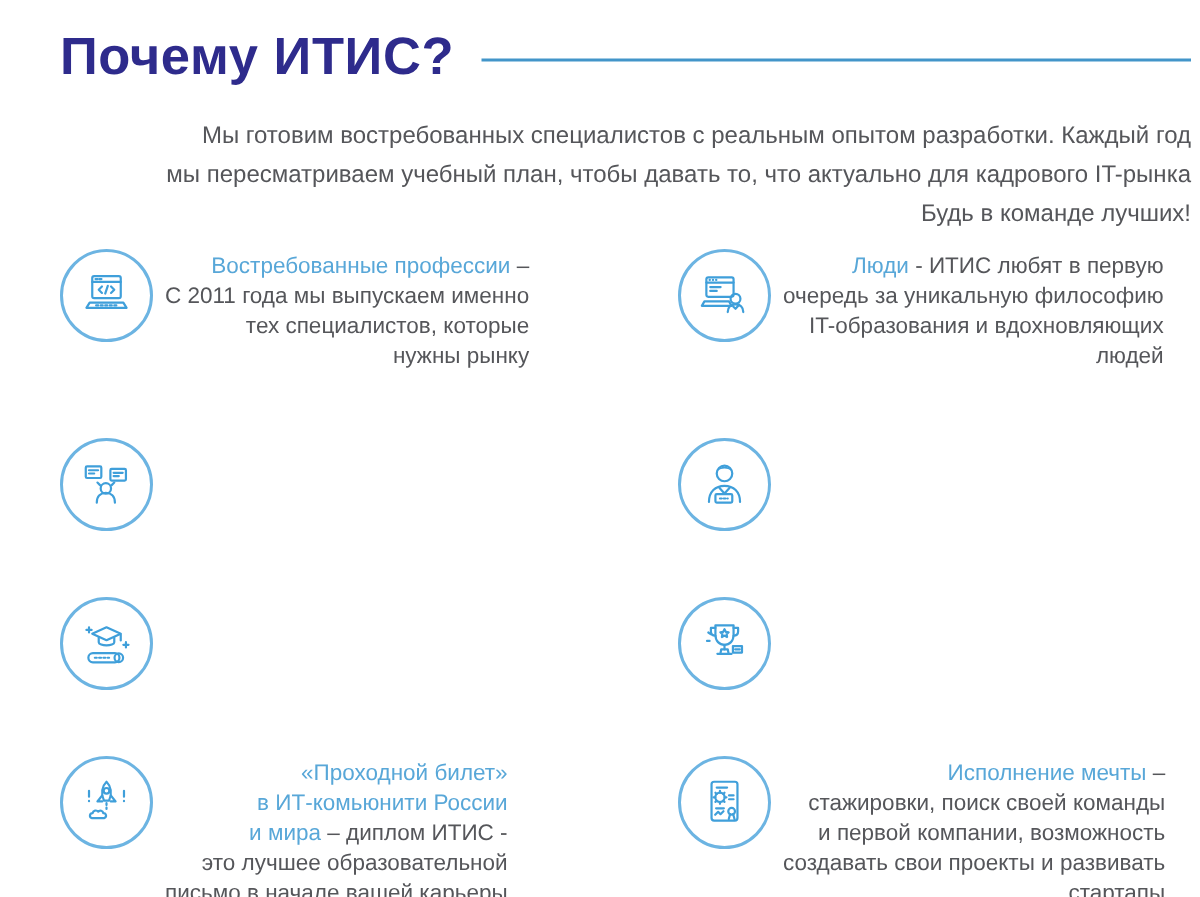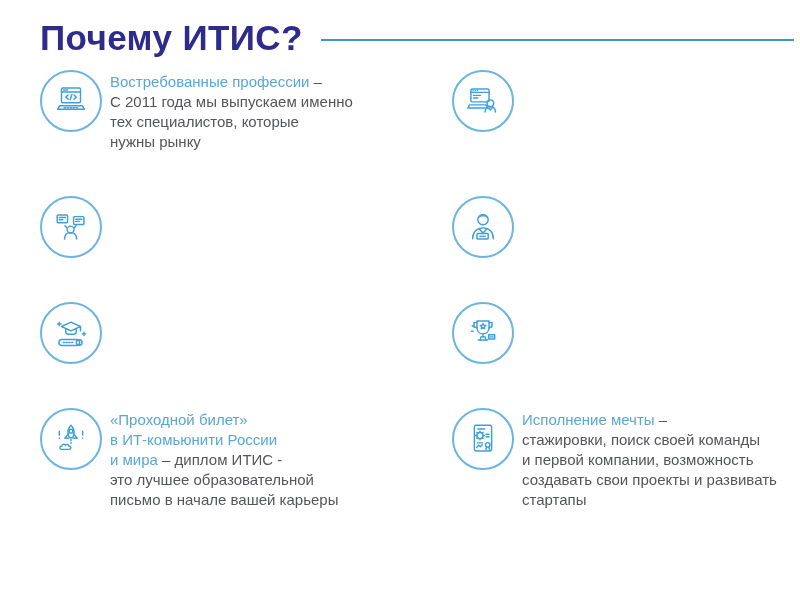--- a/index.html
+++ b/index.html
@@ -9,20 +9,21 @@
     width: 800px;
     height: 598px;
     overflow: hidden;
     font-family: "Liberation Sans", sans-serif;
   }
   .page {
     box-sizing: border-box;
     width: 800px;
     height: 448px;
     padding: 16px 6px 0 40px;
+    text-align: right;
   }
   .heading-row {
     display: flex;
     align-items: center;
     gap: 18px;
     height: 44px;
   }
   .page-title {
     margin: 0;
     font-size: 35px;
@@ -96,20 +97,25 @@
 </head>
 <body>
 
 <div class="page">
 
   <div class="heading-row">
     <h1 class="page-title">Почему ИТИС?</h1>
     <div class="heading-rule"></div>
   </div>
 
+  <div class="intro">
+    <div>Мы готовим востребованных специалистов с реальным опытом разработки. Каждый год</div>
+    <div>мы пересматриваем учебный план, чтобы давать то, что актуально для кадрового IT-рынка</div>
+    <div>Будь в команде лучших!</div>
+  </div>
 
   <div class="grid">
 
     <div class="item">
       <div class="icon-circle">
         <svg viewBox="0 0 44 44">
           <rect x="11" y="7" width="22" height="17" rx="1.5"></rect>
           <path d="M11 11.5 h22"></path>
           <path d="M13.5 9.3 h1.6 M16.5 9.3 h1.6"></path>
           <polyline points="18.5,15 16,17.5 18.5,20"></polyline>
@@ -131,20 +137,24 @@
           <rect x="8" y="8" width="21" height="15" rx="1.5"></rect>
           <path d="M8 12 h21"></path>
           <path d="M10.5 10 h0.2 M13 10 h0.2 M15.5 10 h0.2"></path>
           <path d="M11 15.5 h8 M11 18.5 h5"></path>
           <path d="M6.5 26.5 h19 l2 3.5 h-23 Z"></path>
           <circle cx="30.5" cy="24.5" r="3.8"></circle>
           <path d="M24.5 34.8 c0-3.8 2.5-6 6-6 s6 2.2 6 6"></path>
           <path d="M28.7 30.5 l1.8 1.8 2.8-3.2"></path>
         </svg>
       </div>
+      <div class="item-text"><span class="item-title">Люди</span><span> - ИТИС любят в первую
+очередь за уникальную философию
+IT-образования и вдохновляющих
+людей</span></div>
     </div>
 
     <div class="item">
       <div class="icon-circle">
         <svg viewBox="0 0 44 44">
           <rect x="6" y="8" width="12" height="9" rx="1"></rect>
           <path d="M8.5 11 h7 M8.5 13.5 h4"></path>
           <rect x="25" y="10" width="12" height="9" rx="1"></rect>
           <path d="M27.5 13 h7 M27.5 15.5 h4"></path>
           <circle cx="21.5" cy="25" r="4"></circle>

